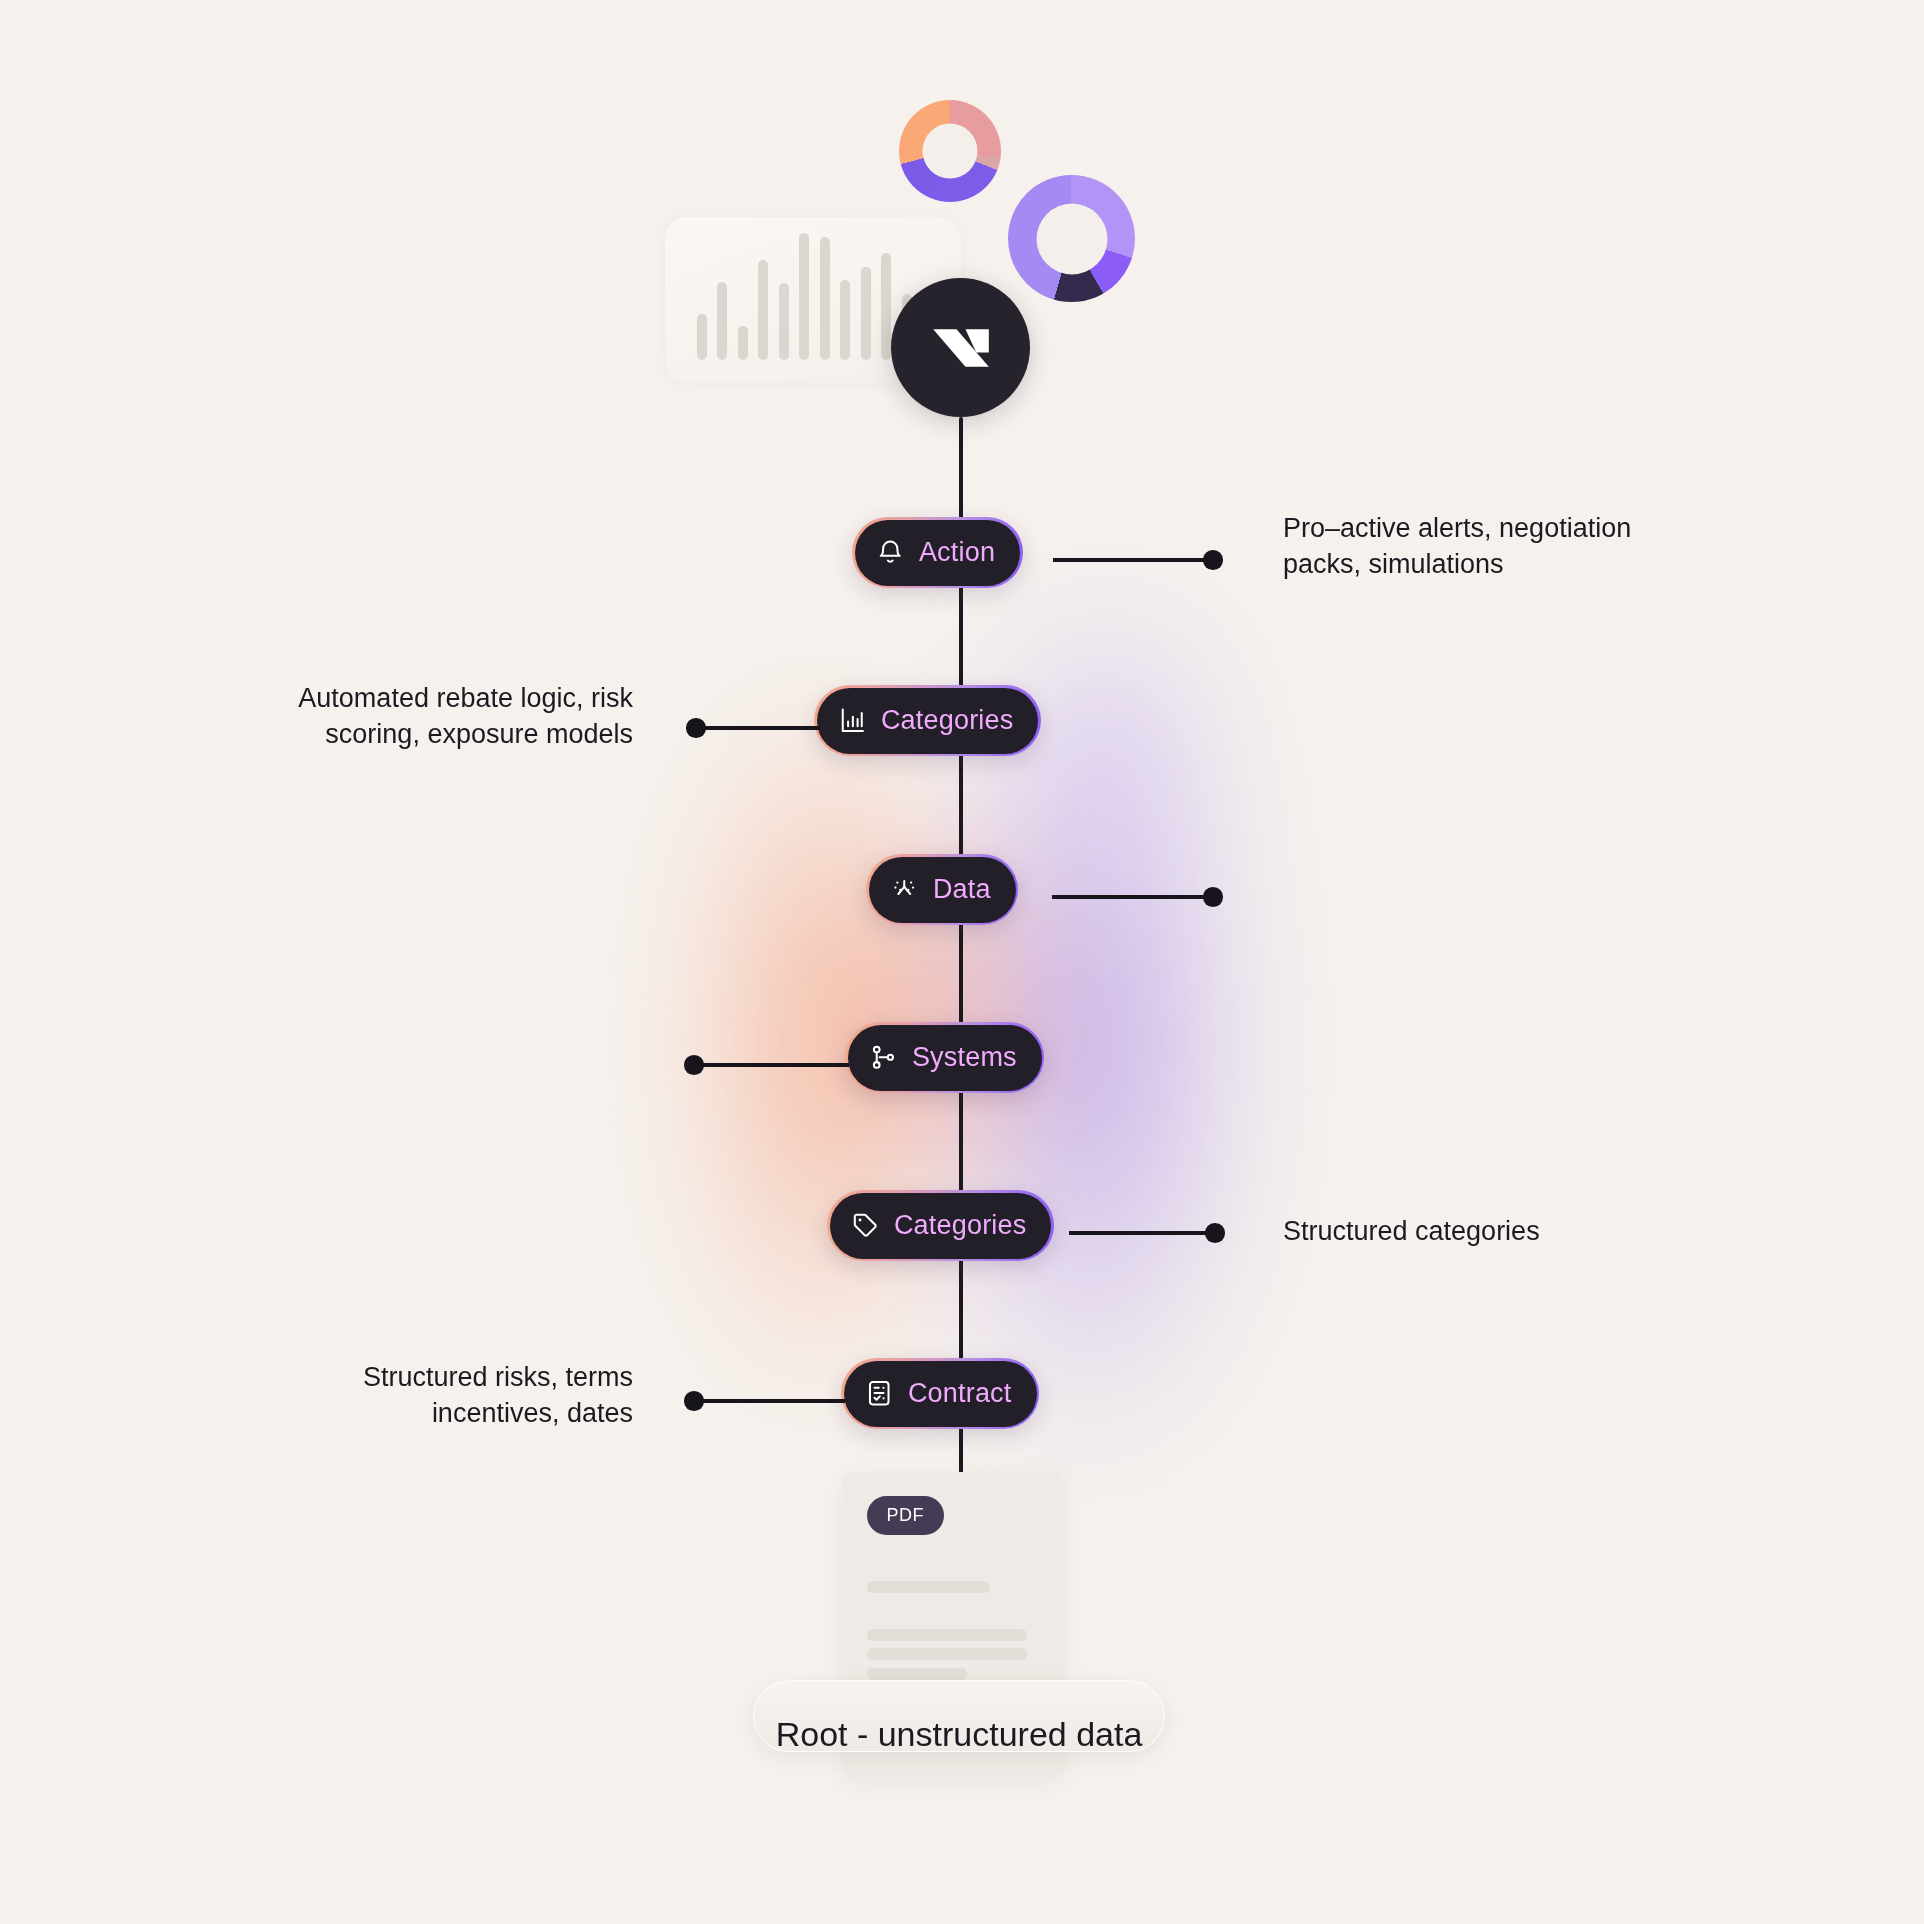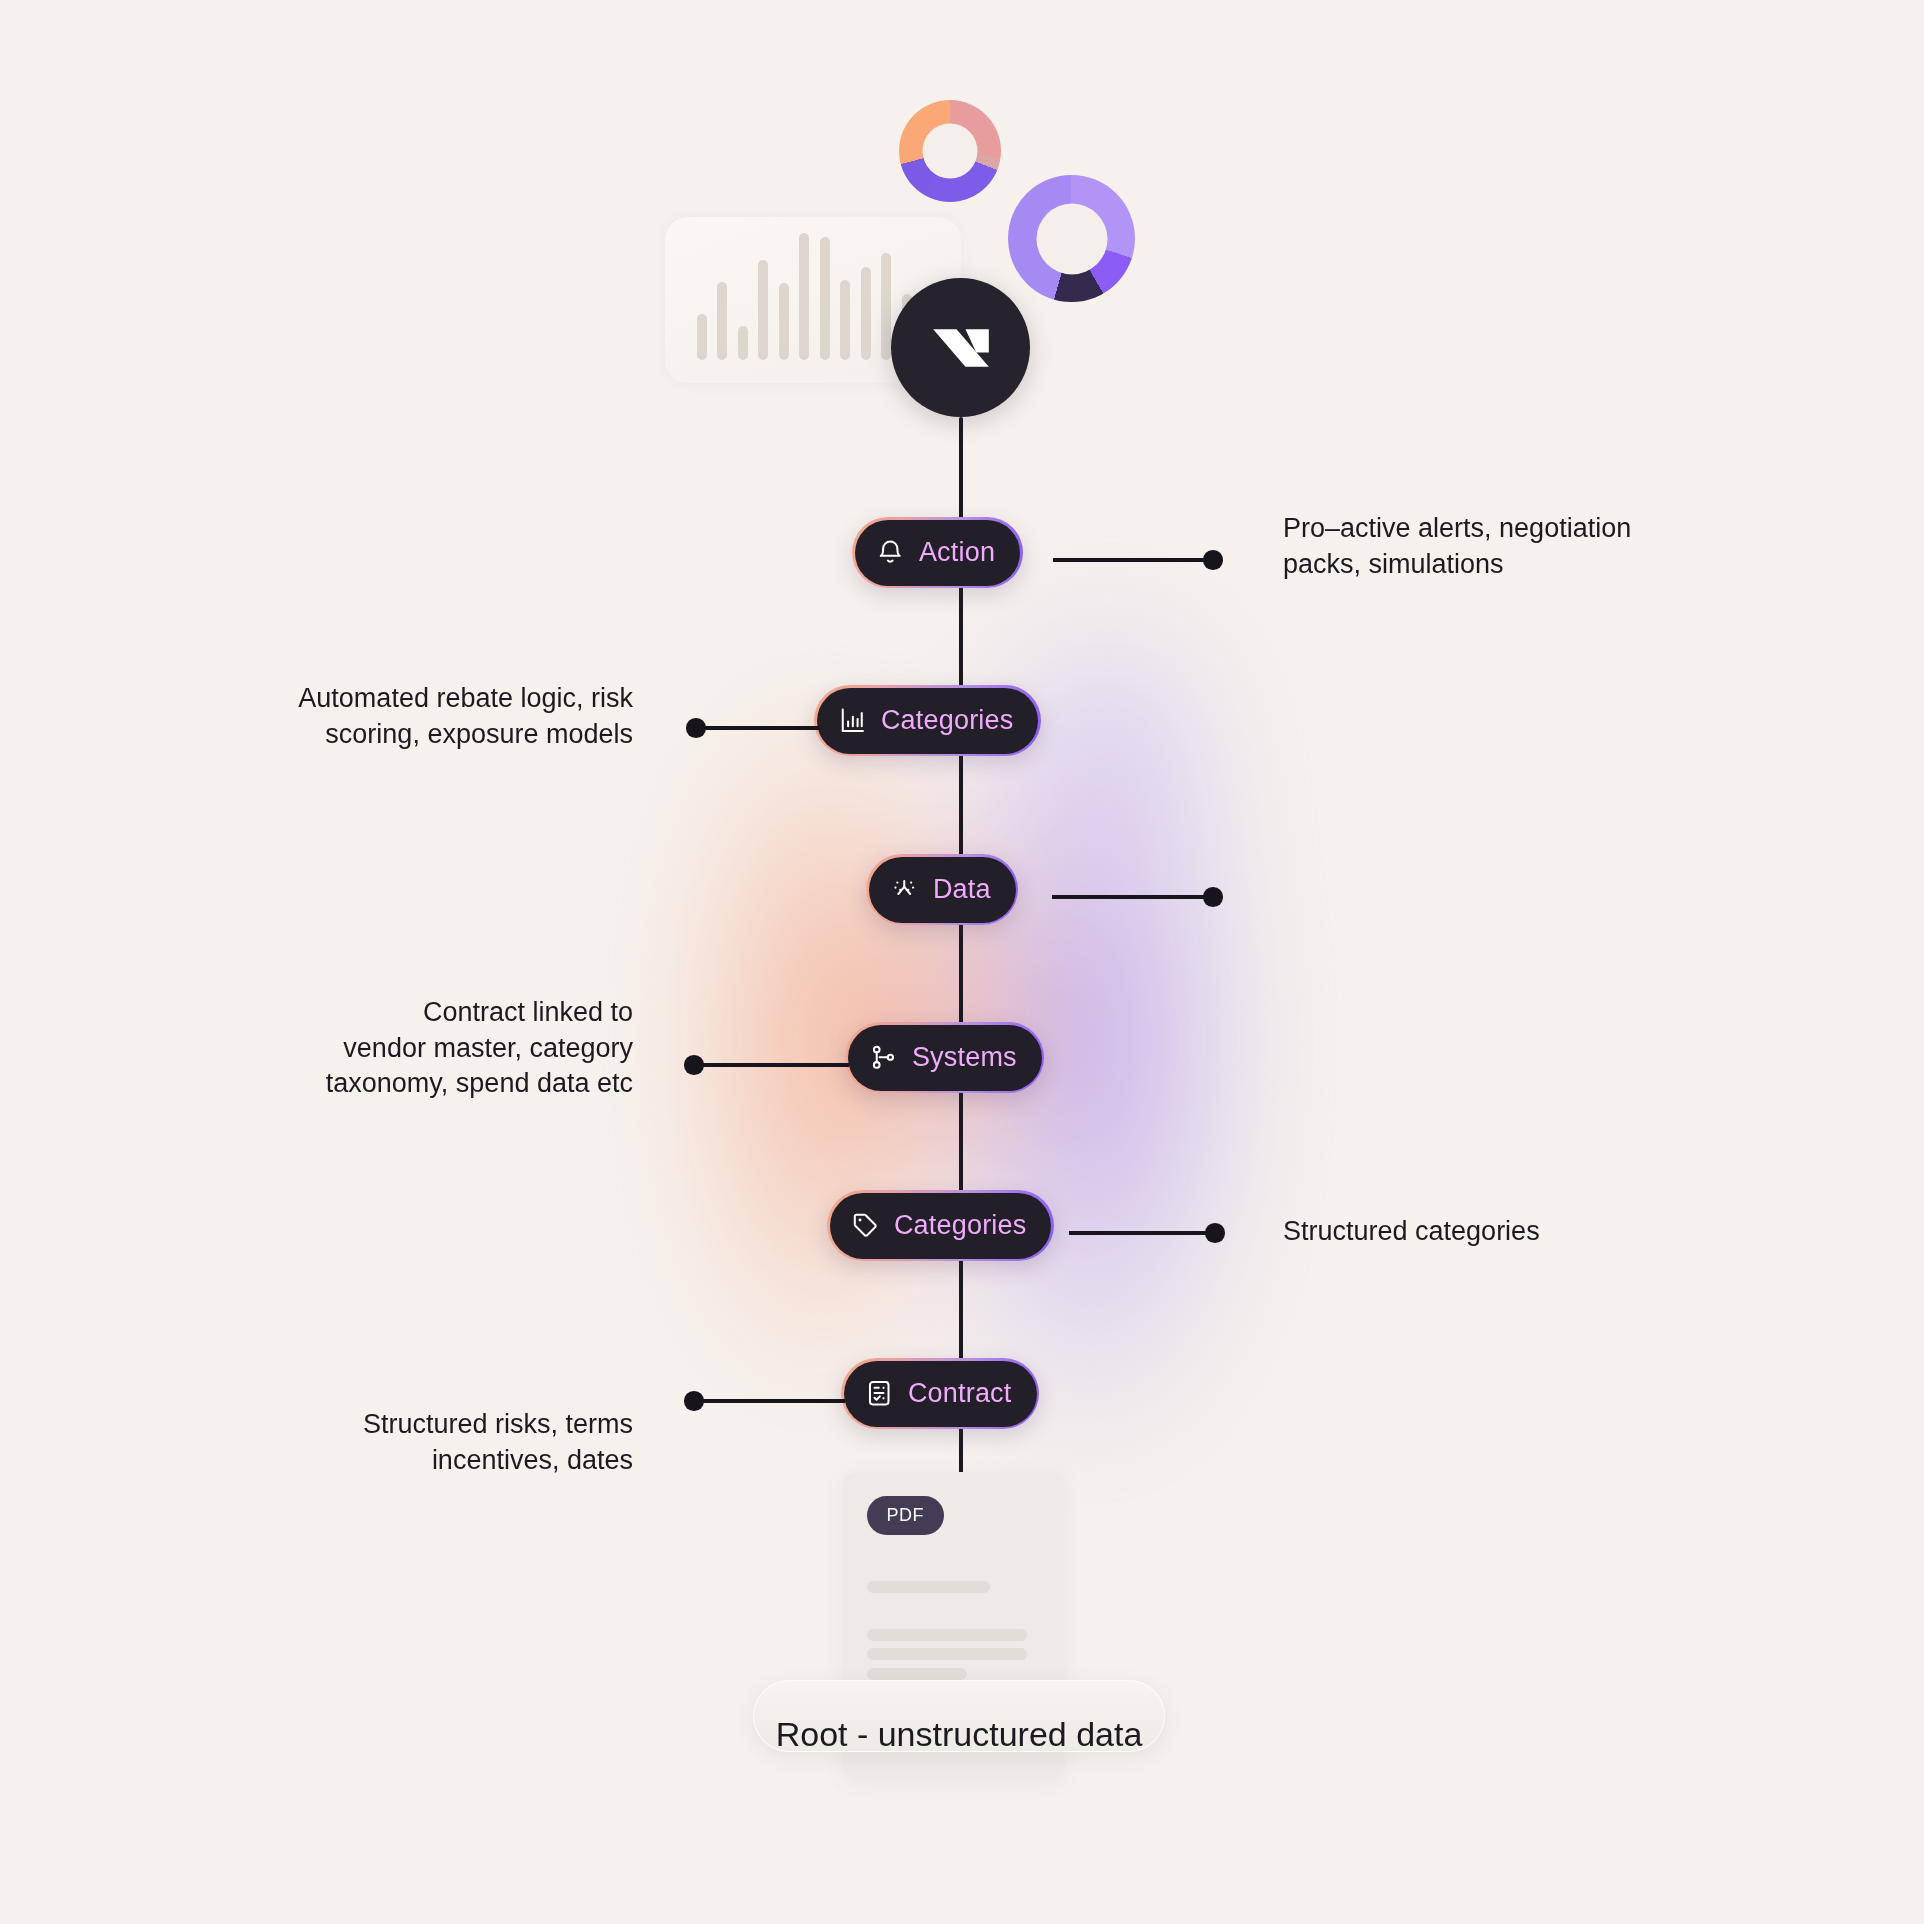--- a/index.html
+++ b/index.html
@@ -301,23 +301,20 @@
         <circle cx="6.5" cy="18.5" r="2.4"></circle>
         <circle cx="18" cy="12" r="2.2"></circle>
         <path d="M6.5 8v8"></path>
         <path d="M8.9 12h6.9"></path>
       </svg>
       <span class="node-label">Systems</span>
     </div>
   </div>
   <div class="leader" style="left:702px; top:1063px; width:147px;"></div>
   <div class="leader-dot" style="left:684px; top:1055px;"></div>
-  <div class="annot left" style="left:223px; top:995px; width:410px;">Contract linked to
-vendor master, category
-taxonomy, spend data etc</div>
 
   <div class="node" id="node-categories" style="left:827px; top:1190px;">
     <div class="node-inner">
       <svg class="node-icon" viewBox="0 0 24 24" fill="none" stroke="#fff" stroke-width="1.7" stroke-linecap="round" stroke-linejoin="round">
         <path d="M3.2 11.4V4.6a1.4 1.4 0 0 1 1.4-1.4h6.8c.37 0 .73.15.99.41l8 8a1.4 1.4 0 0 1 0 1.98l-6.8 6.8a1.4 1.4 0 0 1-1.98 0l-8-8a1.4 1.4 0 0 1-.41-.99z"></path>
         <circle cx="7.6" cy="7.6" r="1.25" fill="#fff" stroke="none"></circle>
       </svg>
       <span class="node-label">Categories</span>
     </div>
   </div>
@@ -333,21 +330,21 @@
         <path d="M8 11.8h7.6"></path>
         <path d="M8 15.8l1.7 1.7 2.8-2.9"></path>
         <circle cx="15.6" cy="7.4" r=".95" fill="#fff" stroke="none"></circle>
         <circle cx="15.6" cy="16.3" r=".95" fill="#fff" stroke="none"></circle>
       </svg>
       <span class="node-label">Contract</span>
     </div>
   </div>
   <div class="leader" style="left:702px; top:1399px; width:143px;"></div>
   <div class="leader-dot" style="left:684px; top:1391px;"></div>
-  <div class="annot left" style="left:223px; top:1360px; width:410px;margin-top:47px;">Structured risks, terms
+  <div class="annot left" style="left:223px; top:1360px; width:410px;">Structured risks, terms
 incentives, dates</div>
 
   <div class="pdf-sheet">
     <div class="pdf-badge">PDF</div>
     <div class="pdf-line" style="left:25px; top:109px; width:123px;"></div>
     <div class="pdf-line" style="left:25px; top:157px; width:160px;"></div>
     <div class="pdf-line" style="left:25px; top:176px; width:160px;"></div>
     <div class="pdf-line" style="left:25px; top:196px; width:100px;"></div>
     <div class="pdf-line" style="left:25px; top:233px; width:151px;"></div>
     <div class="pdf-line" style="left:25px; top:253px; width:128px;"></div>

